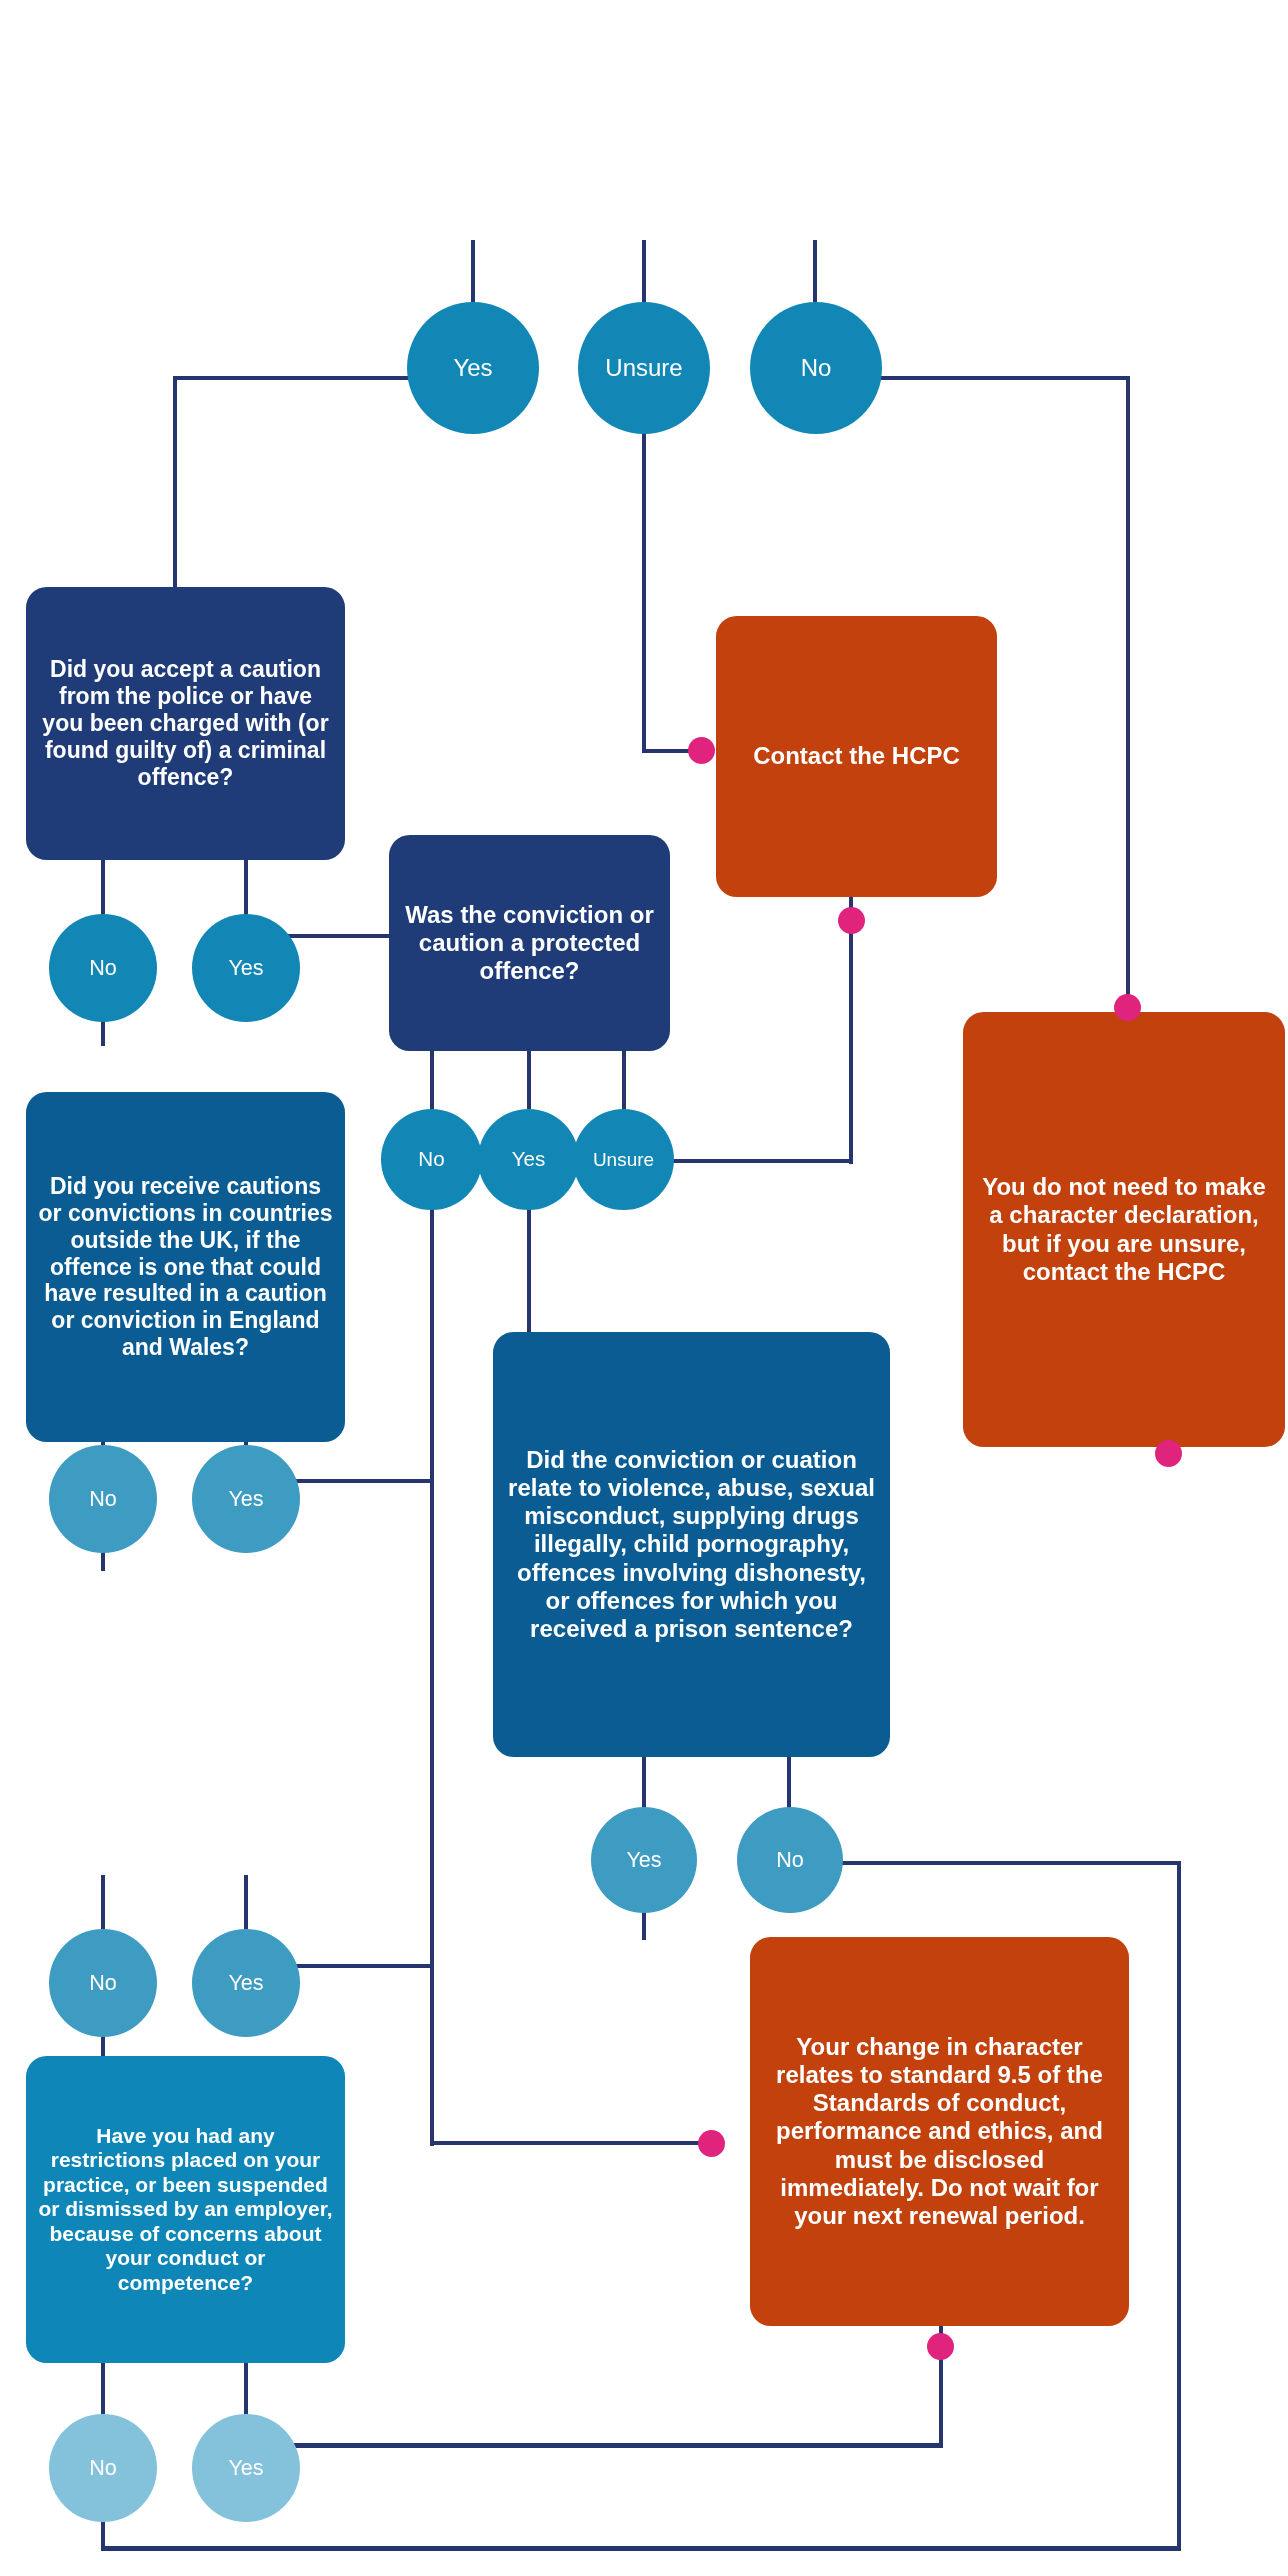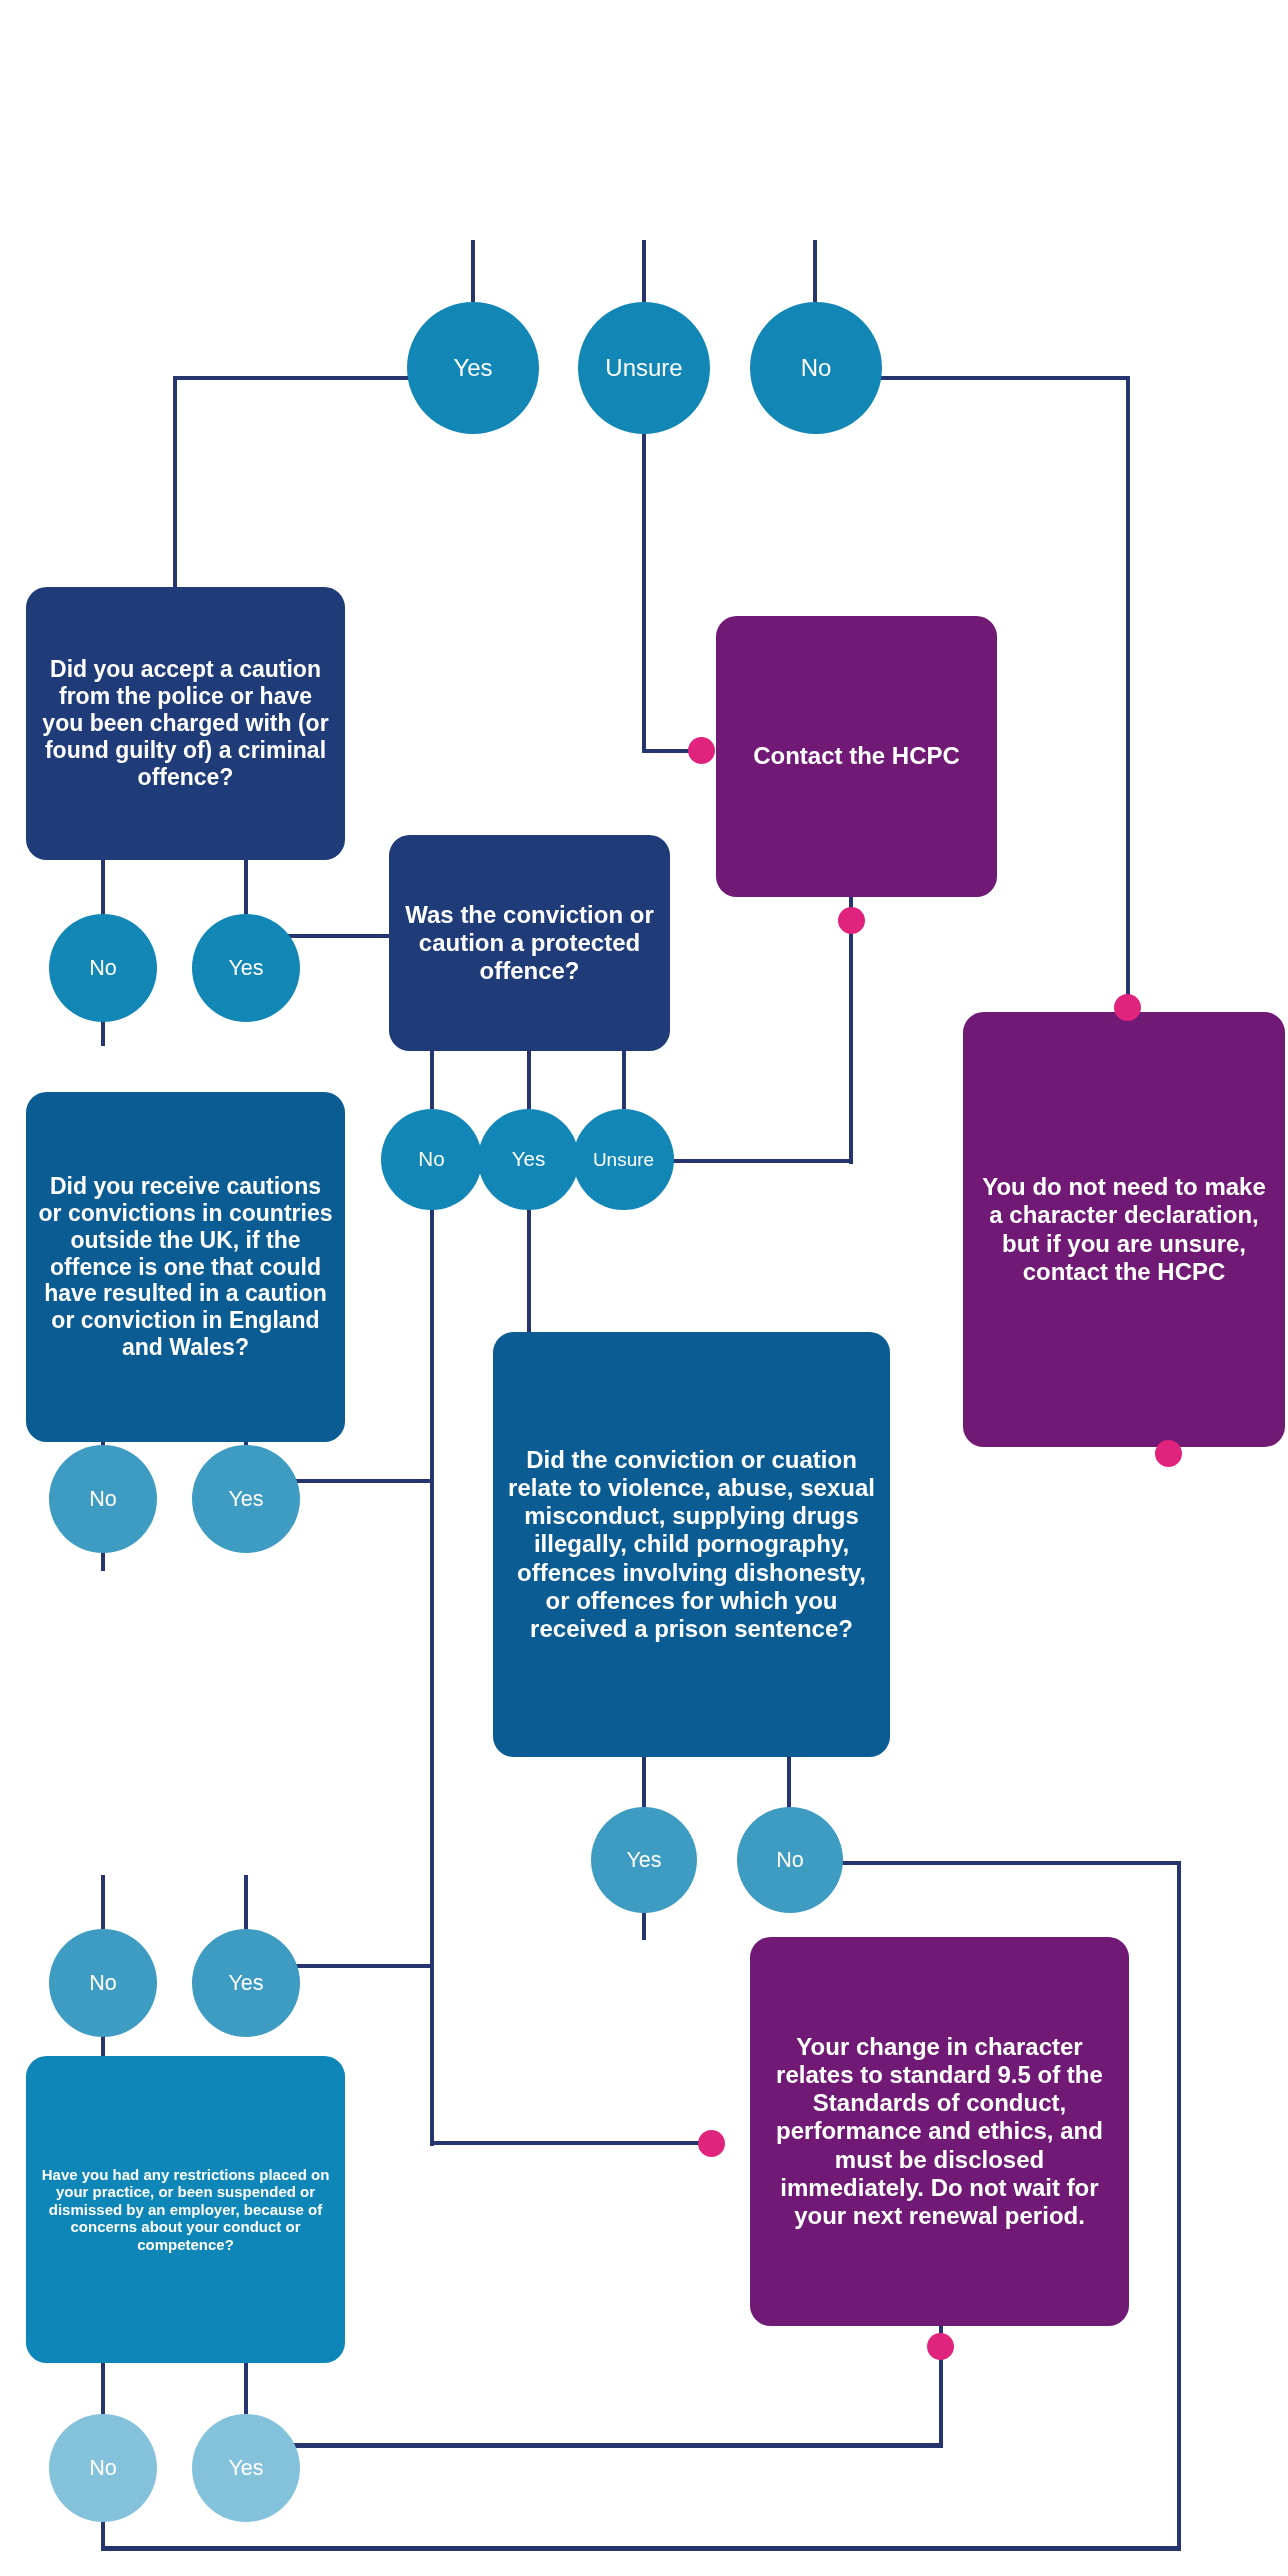--- a/index.html
+++ b/index.html
@@ -6,21 +6,21 @@
   body{font-family:"Liberation Sans","DejaVu Sans",sans-serif;}
   #stage{position:relative;width:1288px;height:2576px;background:#fff;overflow:hidden;}
 
   
   .node{position:absolute;box-sizing:border-box;display:flex;align-items:center;
         justify-content:center;text-align:center;color:#fff;font-weight:bold;
         border-radius:20.6px;padding:9.3px 11.3px;line-height:1.17;z-index:3;}
   .node.navy{background:#1F3C78;}
   .node.teal-dark{background:#0A5C92;}
   .node.teal{background:#0E87B8;}
-  .node.pink{background:#701a75;}
+  .node.pink{background:#c2410c;}
 
   
   .pill{position:absolute;display:flex;align-items:center;justify-content:center;
         color:#fff;font-weight:normal;border-radius:50%;text-align:right;z-index:4;
         line-height:1;}
   .pill.c1{background:#1287B5;}
   .pill.c2{background:#3E9CC2;}
   .pill.c3{background:#84C2DC;}
 
   
@@ -113,21 +113,21 @@
 
   <div class="node pink" style="left:716px;top:616px;width:281px;height:281px;font-size:24px;">Contact the HCPC</div>
 
   <div class="node pink" style="left:963px;top:1012px;width:322px;height:435px;font-size:24px;">You do not need to make a character declaration, but if you are unsure, contact the HCPC</div>
 
   <div class="node teal-dark" style="left:26px;top:1092px;width:319px;height:350px;font-size:23px;">Did you receive cautions or convictions in countries outside the UK, if the offence is one that could have resulted in a caution or conviction in England and Wales?</div>
 
   <div class="node teal-dark" style="left:493px;top:1332px;width:397px;height:425px;font-size:24px;">Did the conviction or cuation relate to violence, abuse, sexual misconduct, supplying drugs illegally, child pornography, offences involving dishonesty, or offences for which you received a prison sentence?</div>
 
 
-  <div class="node teal" style="left:26px;top:2056px;width:319px;height:307px;font-size:15px;">Have you had any restrictions placed on your practice, or been suspended or dismissed by an employer, because of concerns about your conduct or competence?</div>
+  <div class="node teal" style="left:26px;top:2056px;width:319px;height:307px;font-size:21px;">Have you had any restrictions placed on your practice, or been suspended or dismissed by an employer, because of concerns about your conduct or competence?</div>
 
   <div class="node pink" style="left:750px;top:1937px;width:379px;height:389px;font-size:24px;">Your change in character relates to standard 9.5 of the Standards of conduct, performance and ethics, and must be disclosed immediately. Do not wait for your next renewal period.</div>
 
   <div class="pill c1" style="left:407px;top:302px;width:132px;height:132px;font-size:24px;">Yes</div>
   <div class="pill c1" style="left:578px;top:302px;width:132px;height:132px;font-size:24px;">Unsure</div>
   <div class="pill c1" style="left:750px;top:302px;width:132px;height:132px;font-size:24px;">No</div>
 
   <div class="pill c1" style="left:49px;top:914px;width:108px;height:108px;font-size:21.6px;">No</div>
   <div class="pill c1" style="left:192px;top:914px;width:108px;height:108px;font-size:21.6px;">Yes</div>
 

